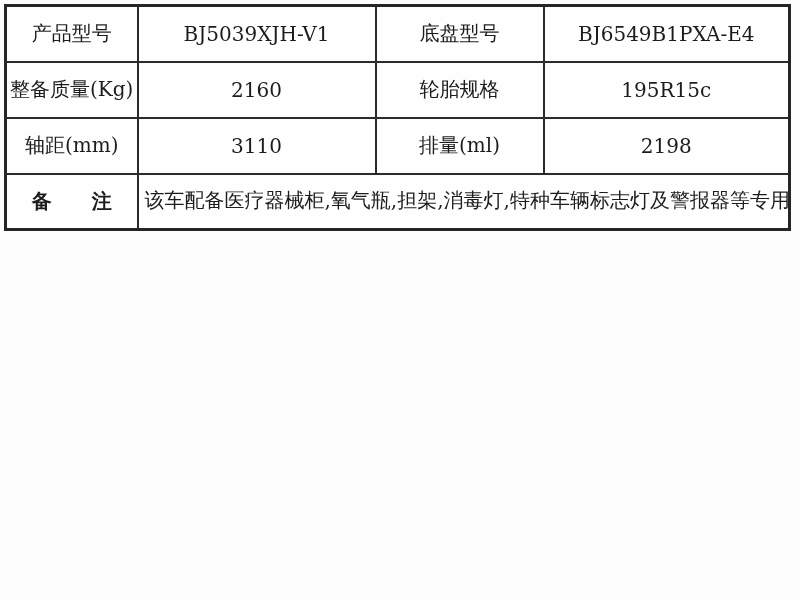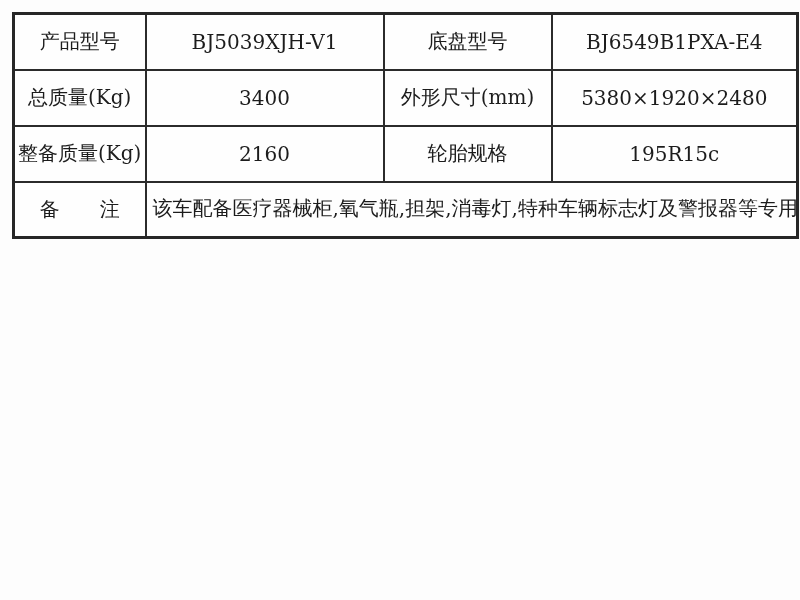--- a/index.html
+++ b/index.html
@@ -4,21 +4,21 @@
 <style>
   * { margin: 0; padding: 0; box-sizing: border-box; }
   html, body {
     width: 800px; height: 600px;
     background: #fdfdfd;
     font-family: "DejaVu Serif", "Liberation Serif", serif;
     color: #1c1c1c;
   }
   .page {
     width: 800px; height: 600px;
-    padding: 12px;
+    padding: 4px;
   }
   table.spec {
     width: 784px;
     table-layout: fixed;
     border-collapse: collapse;
     background: #fefefe;
     border: 3px solid #262626;
   }
   table.spec td {
     border: 2px solid #2b2b2b;
@@ -30,20 +30,21 @@
     white-space: nowrap;
   }
   td.lbl { font-weight: normal; }
   td.tight {
     padding: 0;
     font-size: 18.5px;
     letter-spacing: -0.5px;
   }
   td.remark-lbl {
     font-size: 20px;
+    font-weight: bold;
   }
   td.remark {
     height: 178px;
     text-align: justify;
     text-align-last: left;
     white-space: normal;
     vertical-align: middle;
     padding: 4px 7px 4px 6px;
     font-size: 19px;
     line-height: 1.78;
@@ -62,30 +63,30 @@
       <col style="width:246px">
     </colgroup>
     <tbody>
       <tr>
         <td class="lbl">产品型号</td>
         <td class="val">BJ5039XJH-V1</td>
         <td class="lbl">底盘型号</td>
         <td class="val">BJ6549B1PXA-E4</td>
       </tr>
       <tr>
-        <td class="lbl">总质量(Kg)</td>
-        <td class="val">3400</td>
-        <td class="lbl">外形尺寸(mm)</td>
-        <td class="val">5380×1920×2480</td>
-      </tr>
-      <tr>
         <td class="lbl">整备质量(Kg)</td>
         <td class="val">2160</td>
         <td class="lbl">轮胎规格</td>
         <td class="val">195R15c</td>
+      </tr>
+      <tr>
+        <td class="lbl">轴距(mm)</td>
+        <td class="val">3110</td>
+        <td class="lbl">排量(ml)</td>
+        <td class="val">2198</td>
       </tr>
       <tr>
         <td class="lbl remark-lbl">备　　注</td>
         <td class="remark" colspan="3">该车配备医疗器械柜,氧气瓶,担架,消毒灯,特种车辆标志灯及警报器等专用装置. 选装车顶前额位置特种车辆标志灯时高度分别为2580mm,2590mm,2685mm.ABS 系统控制器型号:6C11 2M110 A*;ABS 系统控制器生产企业:博世汽车部件(苏州)有限公司;发动机最大净功率99kw.</td>
       </tr>
     </tbody>
   </table>
 </div>
 
 </body></html>

